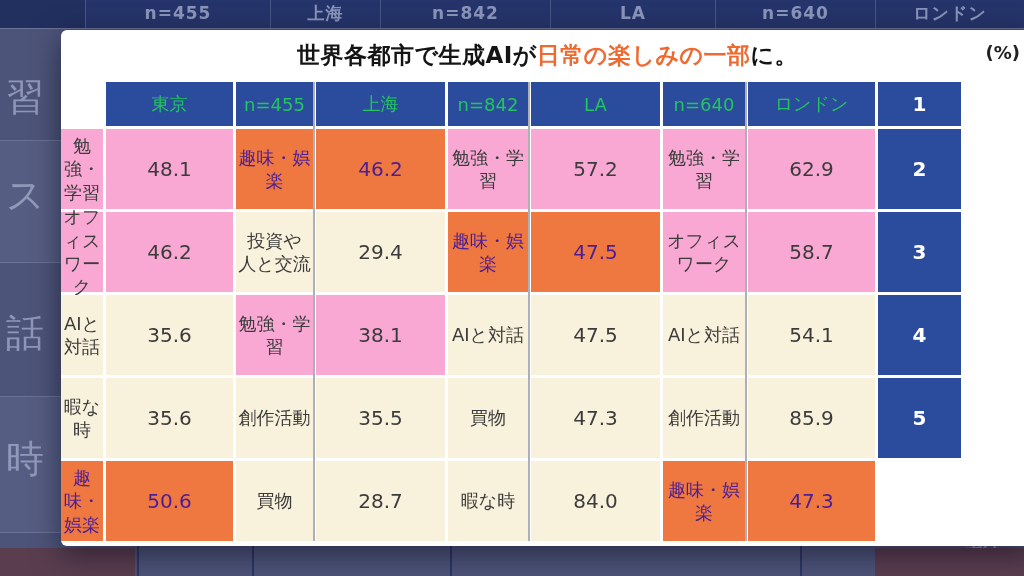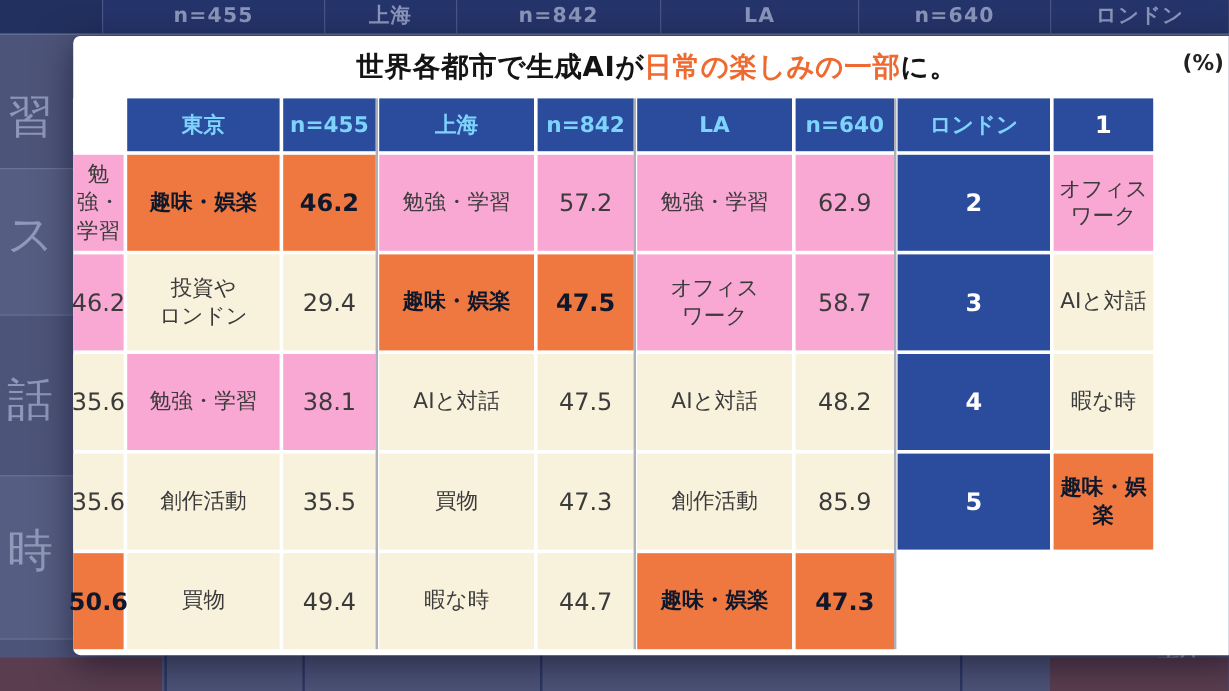--- a/index.html
+++ b/index.html
@@ -29,27 +29,27 @@
     border-radius:6px;box-shadow:0 8px 30px rgba(0,0,20,.5);}
   .title-row{position:relative;height:50px;display:flex;align-items:center;justify-content:center;}
   .title{font-size:23px;font-weight:700;color:#141414;letter-spacing:.5px;}
   .title .hl{color:#ee6a30;}
   .unit{position:absolute;right:14px;top:12px;font-size:18px;font-weight:600;color:#222;}
   .grid{position:absolute;top:52px;left:0;width:901px;display:grid;
     grid-template-columns:42px 127px 77px 129px 80px 129px 82px 127px 83px;
     grid-template-rows:44px repeat(5,80px);gap:3px;}
   .cell{display:flex;align-items:center;justify-content:center;text-align:center;box-sizing:border-box;}
   .corner{background:#ffffff;}
-  .head{background:#2b4c9c;color:#7dd3fc;font-weight:700;font-size:18px;}
+  .head{background:#2b4c9c;color:#22c55e;font-weight:400;font-size:18px;}
   .rank{background:#2b4c9c;color:#ffffff;font-weight:700;font-size:20px;}
   .label{font-size:18px;color:#3b3b3b;white-space:pre-line;line-height:1.3;}
   .value{font-size:20px;color:#3b3b3b;}
   .cell[data-tone="lavender"]{background:#f9a8d4;}
   .cell[data-tone="cream"]{background:#f8f1dc;}
-  .cell[data-tone="orange"]{background:#ee7840;color:#0f172a;font-weight:700;}
+  .cell[data-tone="orange"]{background:#ee7840;color:#4c1d95;font-weight:400;}
   .vline{position:absolute;top:52px;height:459px;width:2px;background:rgba(105,112,125,.55);}
 </style>
 </head>
 <body>
 
 <div class="bg">
   <div class="bg-head">
     <div class="bhc" style="width:85px"></div>
     <div class="bhc" style="width:185px">n=455</div>
     <div class="bhc" style="width:110px">上海</div>
@@ -95,67 +95,68 @@
     <div class="cell head">東京</div>
     <div class="cell head">n=455</div>
     <div class="cell head">上海</div>
     <div class="cell head">n=842</div>
     <div class="cell head">LA</div>
     <div class="cell head">n=640</div>
     <div class="cell head">ロンドン</div>
 
     <div class="cell rank">1</div>
     <div class="cell label" data-tone="lavender">勉強・学習</div>
+    <div class="cell value" data-tone="lavender">48.1</div>
     <div class="cell label" data-tone="orange">趣味・娯楽</div>
     <div class="cell value" data-tone="orange">46.2</div>
     <div class="cell label" data-tone="lavender">勉強・学習</div>
     <div class="cell value" data-tone="lavender">57.2</div>
     <div class="cell label" data-tone="lavender">勉強・学習</div>
     <div class="cell value" data-tone="lavender">62.9</div>
 
     <div class="cell rank">2</div>
     <div class="cell label" data-tone="lavender">オフィス
 ワーク</div>
     <div class="cell value" data-tone="lavender">46.2</div>
     <div class="cell label" data-tone="cream">投資や
-ロンドン</div>
+人と交流</div>
     <div class="cell value" data-tone="cream">29.4</div>
     <div class="cell label" data-tone="orange">趣味・娯楽</div>
     <div class="cell value" data-tone="orange">47.5</div>
     <div class="cell label" data-tone="lavender">オフィス
 ワーク</div>
     <div class="cell value" data-tone="lavender">58.7</div>
 
     <div class="cell rank">3</div>
     <div class="cell label" data-tone="cream">AIと対話</div>
     <div class="cell value" data-tone="cream">35.6</div>
     <div class="cell label" data-tone="lavender">勉強・学習</div>
     <div class="cell value" data-tone="lavender">38.1</div>
     <div class="cell label" data-tone="cream">AIと対話</div>
     <div class="cell value" data-tone="cream">47.5</div>
     <div class="cell label" data-tone="cream">AIと対話</div>
-    <div class="cell value" data-tone="cream">48.2</div>
+    <div class="cell value" data-tone="cream">54.1</div>
 
     <div class="cell rank">4</div>
     <div class="cell label" data-tone="cream">暇な時</div>
     <div class="cell value" data-tone="cream">35.6</div>
     <div class="cell label" data-tone="cream">創作活動</div>
     <div class="cell value" data-tone="cream">35.5</div>
     <div class="cell label" data-tone="cream">買物</div>
     <div class="cell value" data-tone="cream">47.3</div>
     <div class="cell label" data-tone="cream">創作活動</div>
     <div class="cell value" data-tone="cream">85.9</div>
 
     <div class="cell rank">5</div>
     <div class="cell label" data-tone="orange">趣味・娯楽</div>
     <div class="cell value" data-tone="orange">50.6</div>
     <div class="cell label" data-tone="cream">買物</div>
-    <div class="cell value" data-tone="cream">49.4</div>
+    <div class="cell value" data-tone="cream">28.7</div>
     <div class="cell label" data-tone="cream">暇な時</div>
-    <div class="cell value" data-tone="cream">44.7</div>
+    <div class="cell value" data-tone="cream">84.0</div>
     <div class="cell label" data-tone="orange">趣味・娯楽</div>
     <div class="cell value" data-tone="orange">47.3</div>
   </div>
 
   <div class="vline" style="left:252px"></div>
   <div class="vline" style="left:467px"></div>
   <div class="vline" style="left:684px"></div>
 </div>
 
 </body></html>

